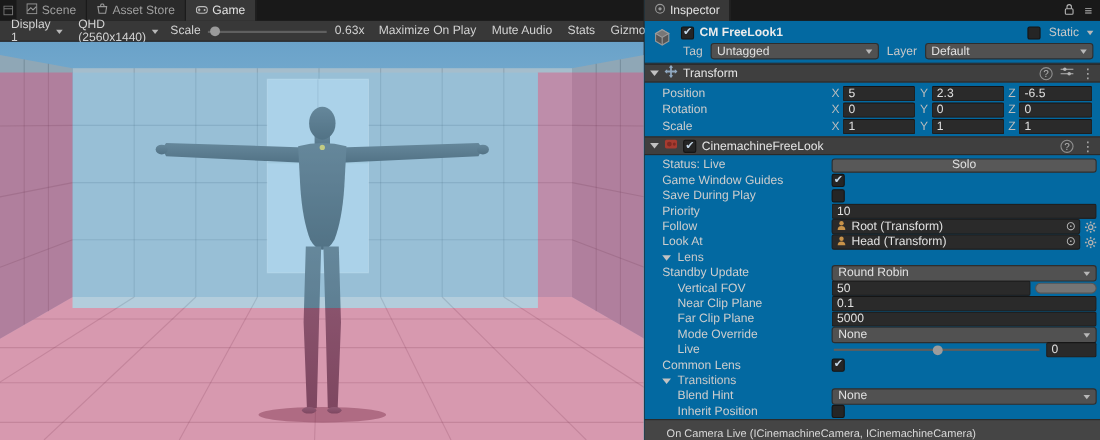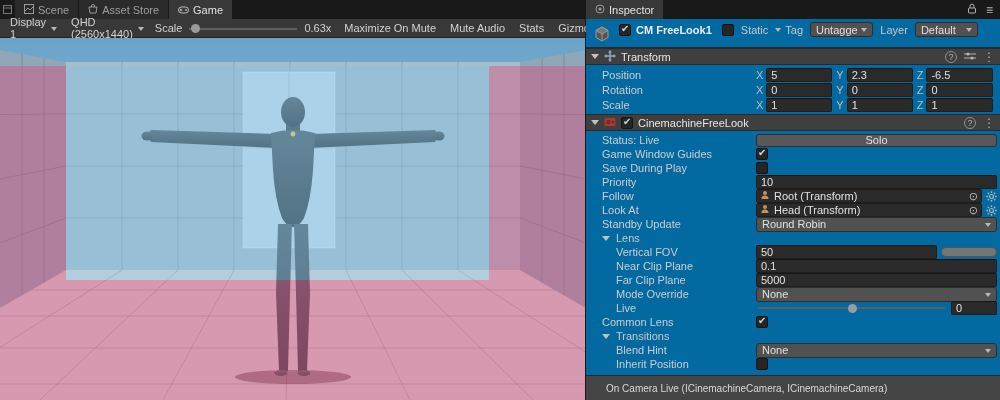--- a/index.html
+++ b/index.html
@@ -36,21 +36,21 @@
   .sl-knob{position:absolute;top:5px;left:4px;width:9px;height:9px;border-radius:50%;background:#9a9a9a}
   .viewport{flex:1;position:relative;overflow:hidden;background:#4a6f8a}
   .viewport svg{position:absolute;inset:0;display:block}
   
   .inspector{position:absolute;left:586px;top:0;width:414px;height:400px;background:#0369a1;
              display:flex;flex-direction:column}
   .tab-right{margin-left:auto;display:flex;align-items:center;gap:9px;padding-right:7px;color:#b5b5b5}
   .glyph{font-size:12px;line-height:12px;color:#b5b5b5}
   .go-header{display:flex;gap:5px;padding:3px 6px 3px 4px;border-bottom:1px solid #2a2a2a;flex:none}
   .go-icon{width:24px;flex:none;display:flex;align-items:flex-start;justify-content:center;padding-top:2px}
-  .go-rows{flex:1;display:flex;flex-direction:row;gap:2px}
+  .go-rows{flex:1;display:flex;flex-direction:column;gap:2px}
   .go-row{display:flex;align-items:center;gap:5px;height:15px}
   .go-name{font-weight:bold;color:#ebebeb;white-space:nowrap}
   .lbl{color:#c8c8c8;padding:0 2px;white-space:nowrap}
   .dropdown{display:flex;align-items:center;height:15px;background:#515151;border:1px solid #2e2e2e;
             border-radius:3px;padding:0 5px;gap:4px;color:#e0e0e0;overflow:hidden}
   .dropdown .dd-text{flex:1;white-space:nowrap;overflow:hidden}
   .grow{flex:1}
   .comp-header{height:17px;background:#3f3f3f;border-top:1px solid #2a2a2a;border-bottom:1px solid #2a2a2a;
                display:flex;align-items:center;gap:5px;padding:0 5px;flex:none}
   .ctitle{font-weight:normal;color:#e5e5e5;white-space:nowrap}
@@ -130,21 +130,21 @@
         <span>QHD (2560x1440)</span>
           <span class="arr"></span>
       </div>
       <span class="tb-label">Scale</span>
       <div class="scale-slider">
         <div class="sl-line"></div>
         <div class="sl-knob"></div>
       </div>
       <span class="tb-label">0.63x</span>
       <div class="spacer"></div>
-      <div class="tb-btn">Maximize On Mute</div>
+      <div class="tb-btn">Maximize On Play</div>
       <div class="tb-btn">Mute Audio</div>
       <div class="tb-btn">Stats</div>
       <div class="tb-btn">
         <span>Gizmos</span>
           <span class="arr"></span>
       </div>
     </div>
 
     <div class="viewport">
       <svg width="586" height="362" viewBox="0 0 586 362" preserveAspectRatio="none">
@@ -428,30 +428,30 @@
                 <line x1="9" y1="5.5" x2="10.7" y2="5.5"></line>
                 <line x1="1.8" y1="1.8" x2="3" y2="3"></line>
                 <line x1="8" y1="8" x2="9.2" y2="9.2"></line>
                 <line x1="9.2" y1="1.8" x2="8" y2="3"></line>
                 <line x1="3" y1="8" x2="1.8" y2="9.2"></line>
               </g>
             </svg>
           </span>
       </div>
       <div class="irow">
+        <span class="foldout"></span>
+        <span class="lbl">Lens</span>
+      </div>
+      <div class="irow">
         <span class="rlabel">Standby Update</span>
         <div class="dropdown grow">
           <span class="dd-text">Round Robin</span>
             <span class="arr"></span>
         </div>
       </div>
-      <div class="irow">
-        <span class="foldout"></span>
-        <span class="lbl">Lens</span>
-      </div>
       <div class="irow indent">
         <span class="rlabel">Vertical FOV</span>
         <div class="field">50</div>
         <div class="fov-slider"></div>
       </div>
       <div class="irow indent">
         <span class="rlabel">Near Clip Plane</span>
         <div class="field">0.1</div>
       </div>
       <div class="irow indent">

